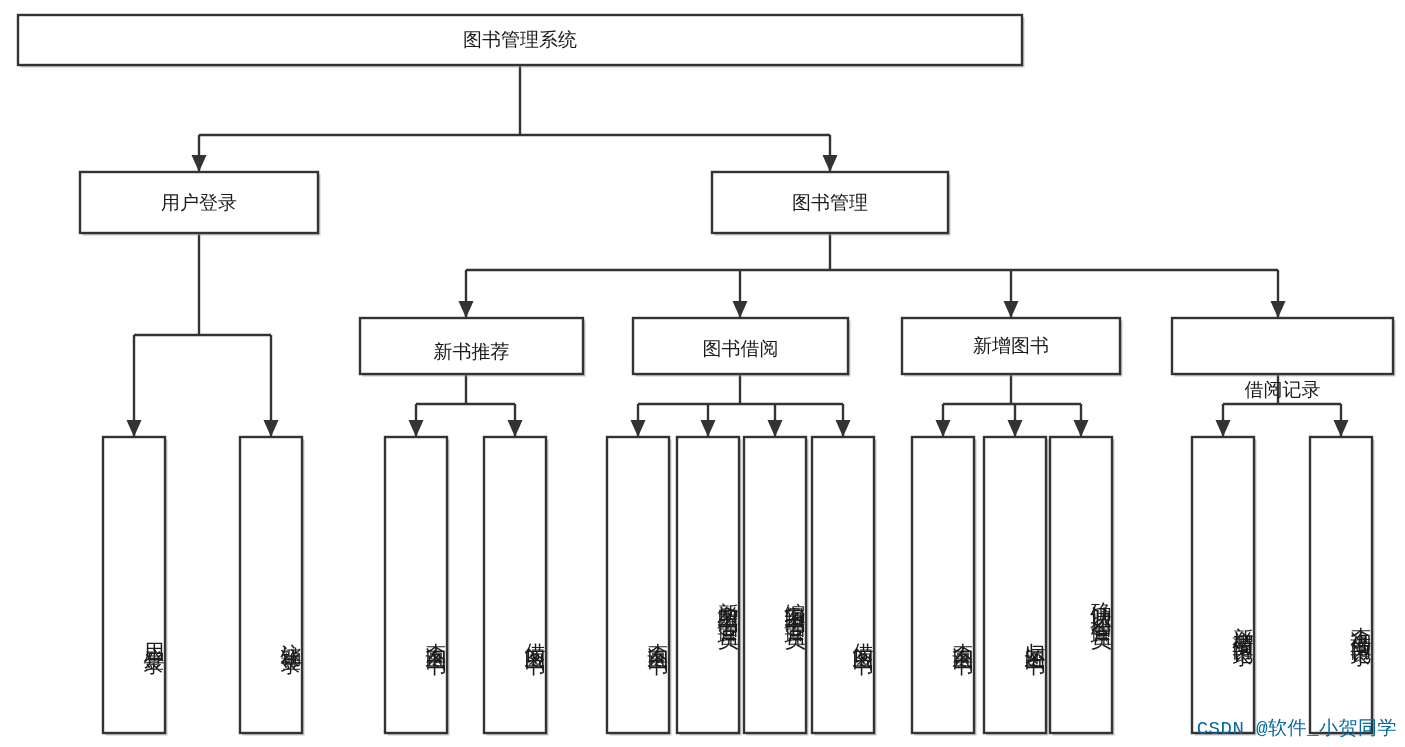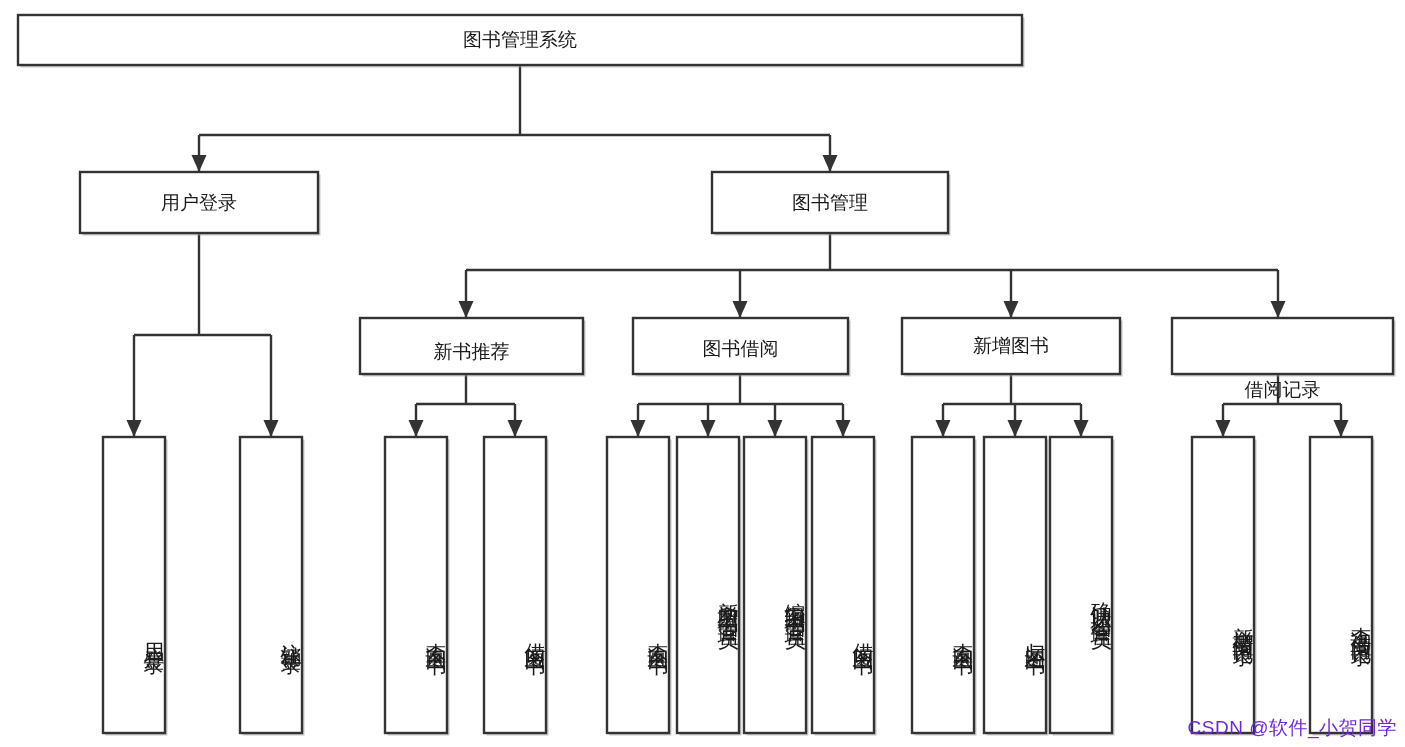--- a/index.html
+++ b/index.html
@@ -69,23 +69,23 @@
     font-family: "Liberation Sans", "DejaVu Sans", sans-serif;
     font-size: 19px;
     color: #1b1b1b;
     white-space: nowrap;
     pointer-events: none;
   }
   #watermark {
     position: absolute;
     right: 8px;
     bottom: 6px;
-    font-family: Liberation Sans, sans-serif;
+    font-family: Liberation Mono, monospace;
     font-size: 19px;
-    color: #6d28d9;
+    color: #0369a1;
     letter-spacing: 0.5px;
     white-space: nowrap;
     user-select: none;
   }
 </style>
 </head>
 <body>
 
 <div id="diagram-root">
   <svg id="diagram-svg" viewBox="0 0 1405 747" xmlns="http://www.w3.org/2000/svg">

